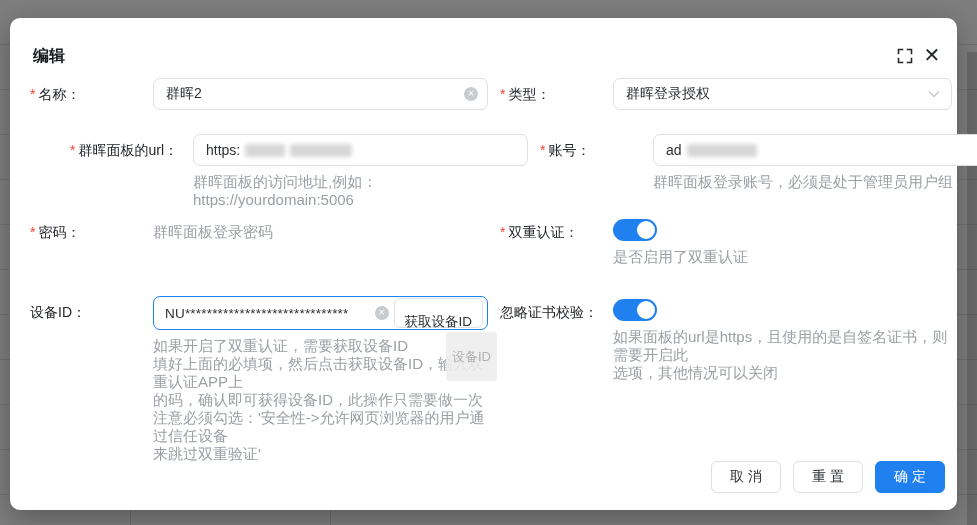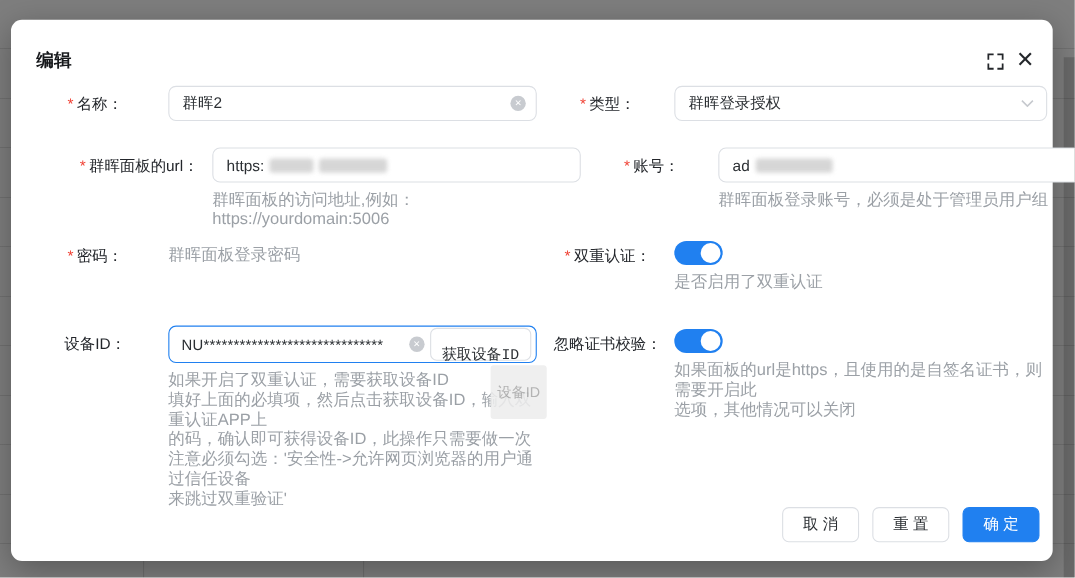--- a/index.html
+++ b/index.html
@@ -29,21 +29,21 @@
   }
   .modal-title { position:absolute; left:23px; top:27px; font-size:16px; font-weight:700; color:#17191c; line-height:22px; }
   .fullscreen-btn { position:absolute; right:43px; top:29px; width:18px; height:18px; cursor:pointer; display:flex; align-items:center; justify-content:center; }
   .close-btn { position:absolute; right:13px; top:25px; width:24px; height:24px; cursor:pointer; font-size:20px; line-height:24px; text-align:center; color:#24272b; }
 
   .row { position:absolute; left:0; width:100%; display:flex; }
   .row1 { top:60px; } .row2 { top:116px;padding-left:40px; } .row3 { top:198px; } .row4 { top:278px; }
 
   .cell-l { margin-left:20px; width:458px; display:flex; flex-shrink:0; }
   .cell-r { margin-left:12px; width:452px; display:flex; flex-shrink:0; }
-  .lab { font-size:14px; color:#23262b; line-height:32px; text-align:center; flex-shrink:0; white-space:nowrap; }
+  .lab { font-size:14px; color:#23262b; line-height:32px; text-align:left; flex-shrink:0; white-space:nowrap; }
   .lab-l { width:113px; } .lab-r { width:105px; }
   .req { color:#f04134; margin-right:3px; font-size:14px; }
   .fieldwrap { position:relative; }
   .fw-l { margin-left:10px; width:335px; } .fw-r { margin-left:8px; width:339px; }
 
   .input {
     position:relative; height:32px; width:100%;
     border:1px solid #dcdfe4; border-radius:7px; background:#fff;
     display:flex; align-items:center; padding:0 28px 0 12px;
     font-size:14px; color:#2b2f33;
@@ -65,21 +65,21 @@
   .device-group {
     display:flex; align-items:center; height:34px; width:100%;
     border:1.5px solid #2080f0; border-radius:7px; background:#fff; padding:0 4px 0 11px;
   }
   .device-value { flex:1; font-size:13.5px; color:#2b2f33; white-space:nowrap; overflow:hidden; letter-spacing:0.2px; }
   .device-clear { position:static; transform:none; margin:0 5px 0 3px; flex-shrink:0;
     width:14px; height:14px; border-radius:50%; background:#c8cbd0; color:#fff; font-size:8px; line-height:14px; text-align:center; cursor:pointer; }
   .get-device-btn {
     height:26px; padding:14px 10px; border:1px solid #dcdfe4; border-radius:6px; background:#fff;
     font-size:13.5px; color:#2b2f33; white-space:nowrap; cursor:pointer; flex-shrink:0;
-    font-family:Liberation Mono, monospace;
+    font-family:Liberation Sans, sans-serif;
   }
   .device-tooltip {
     position:absolute; left:293px; top:36px; z-index:2;
     background:#ededed; opacity:.88; color:#a9a9a9;
     font-size:13px; line-height:17px; padding:16px 6px; border-radius:3px; white-space:nowrap;
   }
 
   .footer { position:absolute; right:12px; top:443px; display:flex; gap:12px; }
   .btn {
     height:32px; padding:0 14px; border-radius:6px; border:1px solid #dcdfe4; background:#fff;

